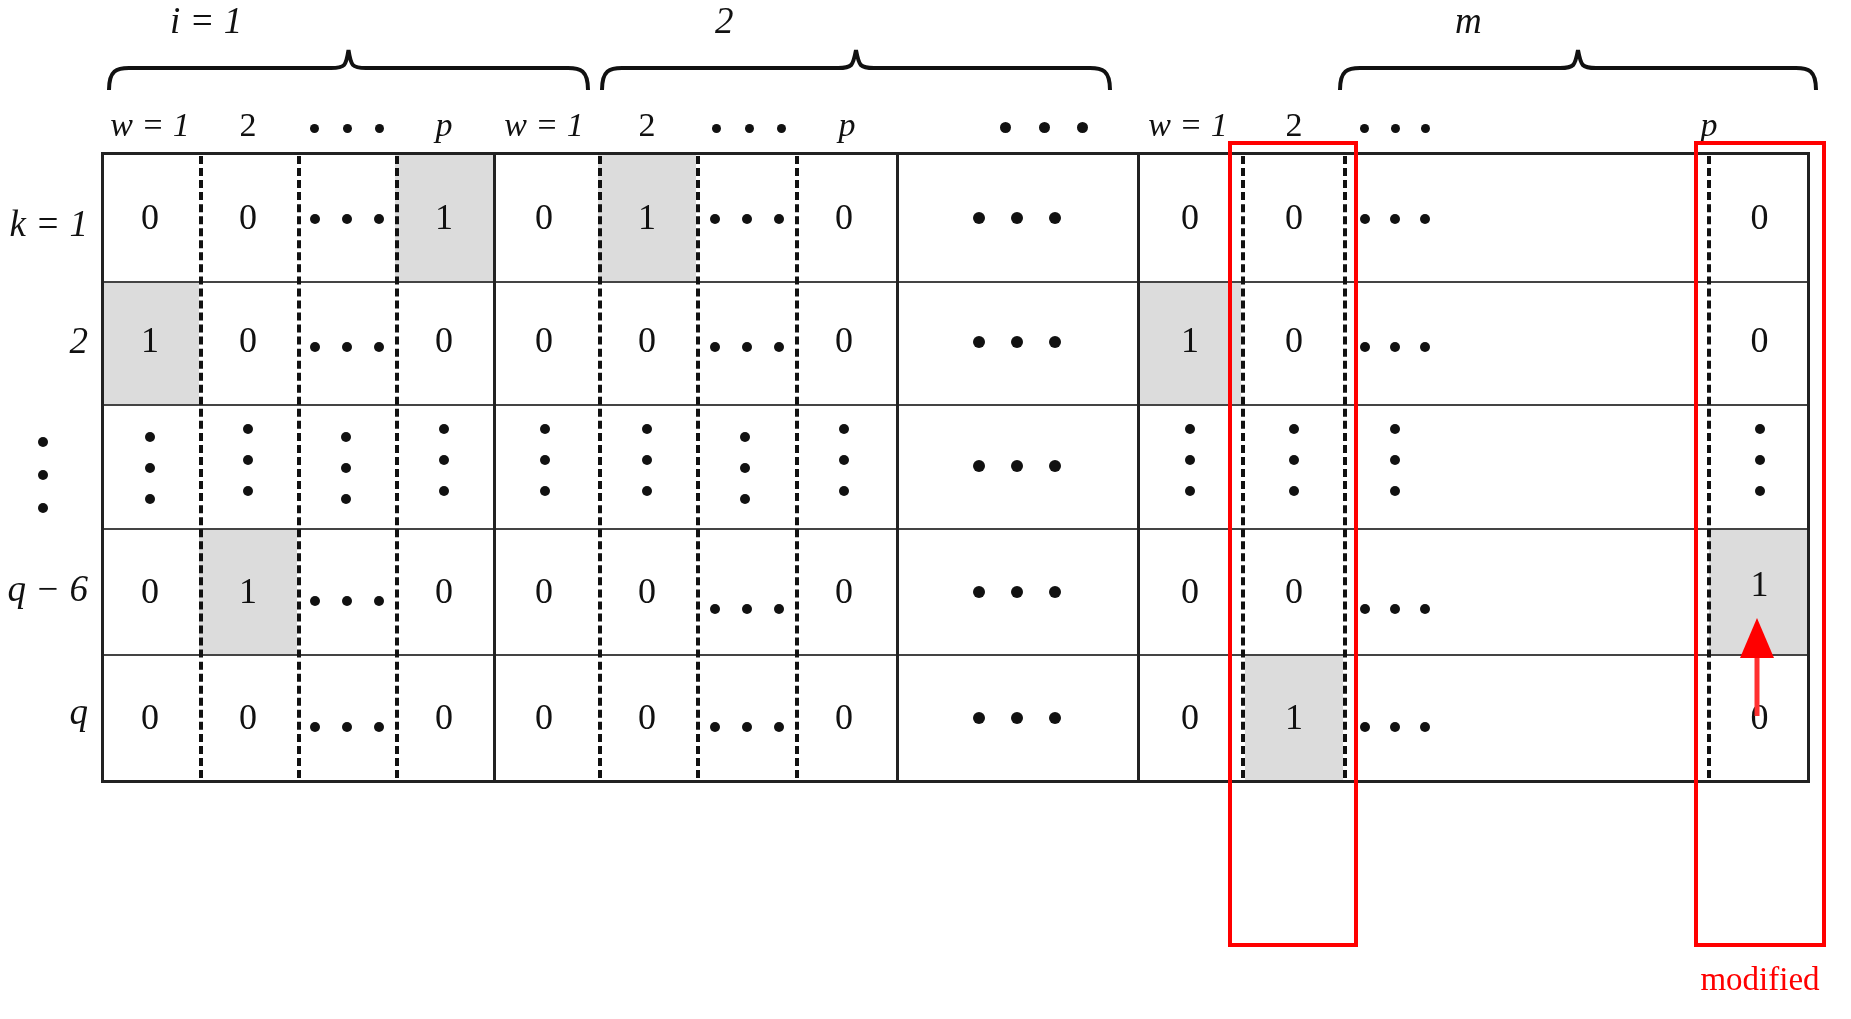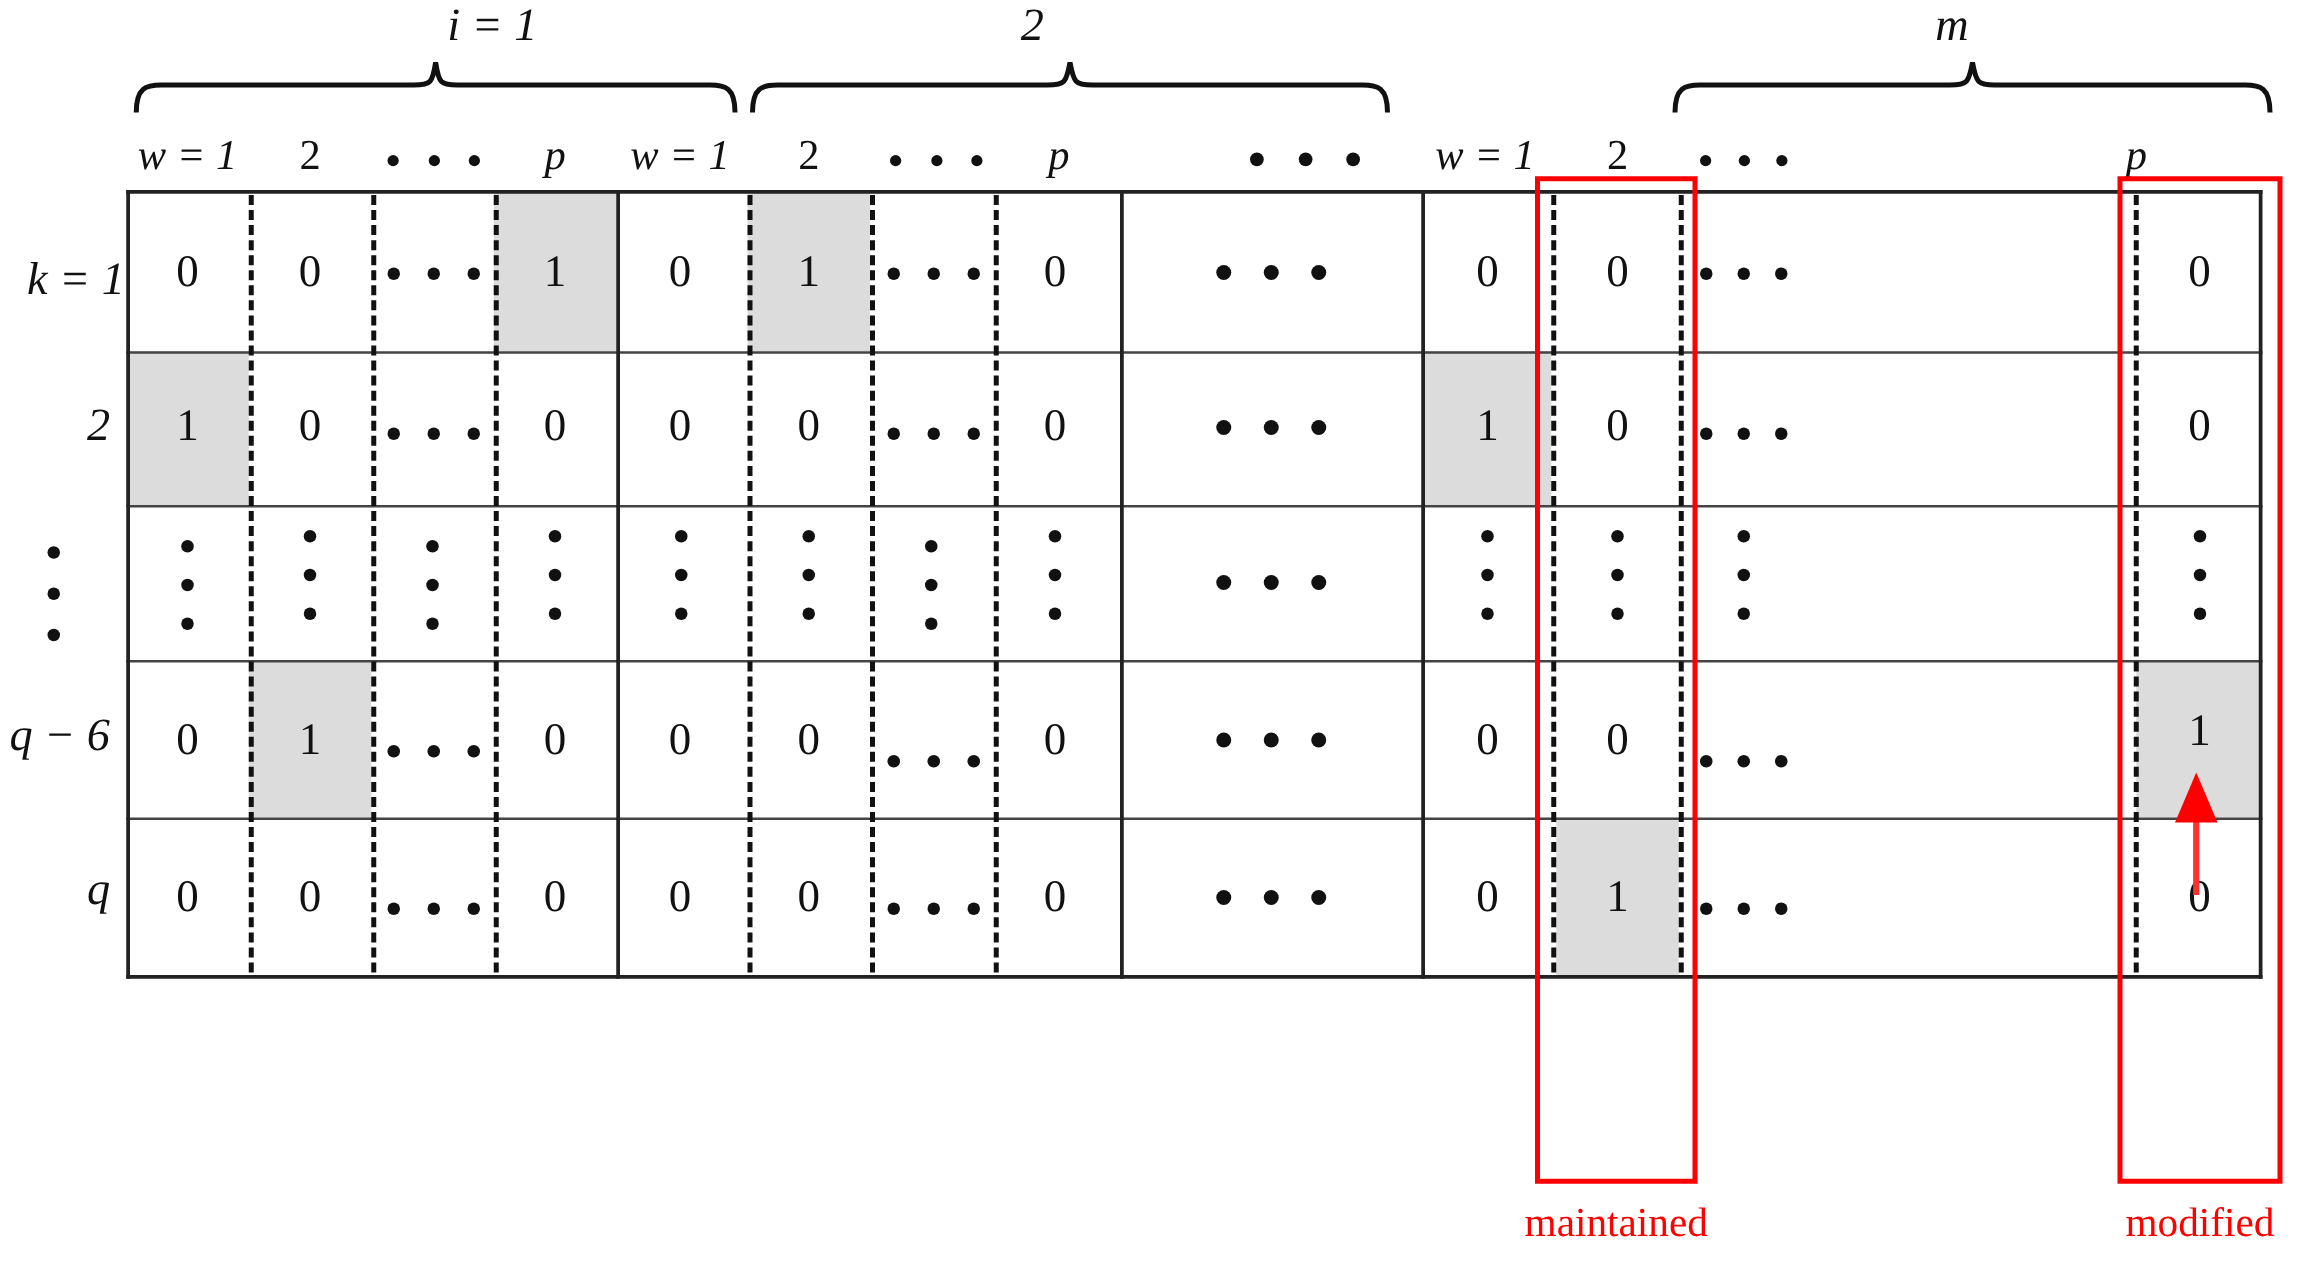--- a/index.html
+++ b/index.html
@@ -3,21 +3,21 @@
 <meta charset="utf-8">
 <style>
   html,body{margin:0;padding:0;background:#fff;}
   body{width:1851px;height:1019px;position:relative;
        font-family:"Liberation Serif",serif;color:#111;overflow:hidden;}
 
   .stage{position:absolute;left:0;top:0;width:1851px;height:1019px;}
 
   
   .brace-label{position:absolute;font-style:italic;font-size:37px;
-      text-align:right;white-space:nowrap;line-height:1;}
+      text-align:left;white-space:nowrap;line-height:1;}
   .brace{position:absolute;height:42px;}
   .brace svg{display:block;width:100%;height:100%;overflow:visible;}
 
   
   .colhead{position:absolute;font-size:34px;font-style:italic;
       text-align:center;white-space:nowrap;line-height:1;}
   .colhead.up{font-style:normal;}
 
   
   .rowlabel{position:absolute;font-size:37px;font-style:italic;
@@ -101,21 +101,21 @@
 
   <div class="colhead" style="left:1135px;top:108px;width:106px;">w = 1</div>
   <div class="colhead up" style="left:1245px;top:108px;width:98px;">2</div>
   <div class="hdots" style="left:1360px;top:124px;width:70px;height:9px;">
     <i style="width:9px;height:9px;"></i>
       <i style="width:9px;height:9px;"></i>
       <i style="width:9px;height:9px;"></i>
   </div>
   <div class="colhead" style="left:1660px;top:108px;width:98px;">p</div>
 
-  <div class="rowlabel" style="left:0px;top:205px;width:88px;padding-left:12px;">k = 1</div>
+  <div class="rowlabel" style="left:0px;top:205px;width:88px;">k = 1</div>
   <div class="rowlabel" style="left:0px;top:322px;width:88px;">2</div>
   <div class="vdots" style="left:38px;top:437px;width:10px;height:76px;">
     <i style="width:10px;height:10px;"></i>
       <i style="width:10px;height:10px;"></i>
       <i style="width:10px;height:10px;"></i>
   </div>
   <div class="rowlabel" style="left:0px;top:570px;width:88px;">q − 6</div>
   <div class="rowlabel" style="left:0px;top:693px;width:88px;">q</div>
 
   <div class="cellbg" style="left:395px;top:152px;width:98px;height:129px;"></div>
@@ -346,21 +346,20 @@
   <div class="cellval" style="left:1139px;top:699px;width:102px;">0</div>
   <div class="cellval" style="left:1245px;top:699px;width:98px;">1</div>
   <div class="hdots" style="left:1360px;top:722px;width:70px;height:10px;">
     <i style="width:10px;height:10px;"></i>
       <i style="width:10px;height:10px;"></i>
       <i style="width:10px;height:10px;"></i>
     </div>
   <div class="cellval" style="left:1709px;top:699px;width:101px;">0</div>
 
   <div class="redbox" style="left:1228px;top:141px;width:130px;height:806px;"></div>
-  <div class="redlabel" style="left:1173px;top:963px;width:240px;">maintained</div>
 
   <div class="redbox" style="left:1694px;top:141px;width:132px;height:806px;"></div>
   <div class="redlabel" style="left:1640px;top:963px;width:240px;">modified</div>
 
   <div class="arrow" style="left:1736px;top:616px;width:42px;height:100px;">
     <svg width="42" height="100" viewBox="0 0 42 100">
       <line x1="21" y1="100" x2="21" y2="30" stroke="#ff3030" stroke-width="5"></line>
       <polygon points="21,2 38,42 4,42" fill="#ff0000"></polygon>
     </svg>
   </div>

